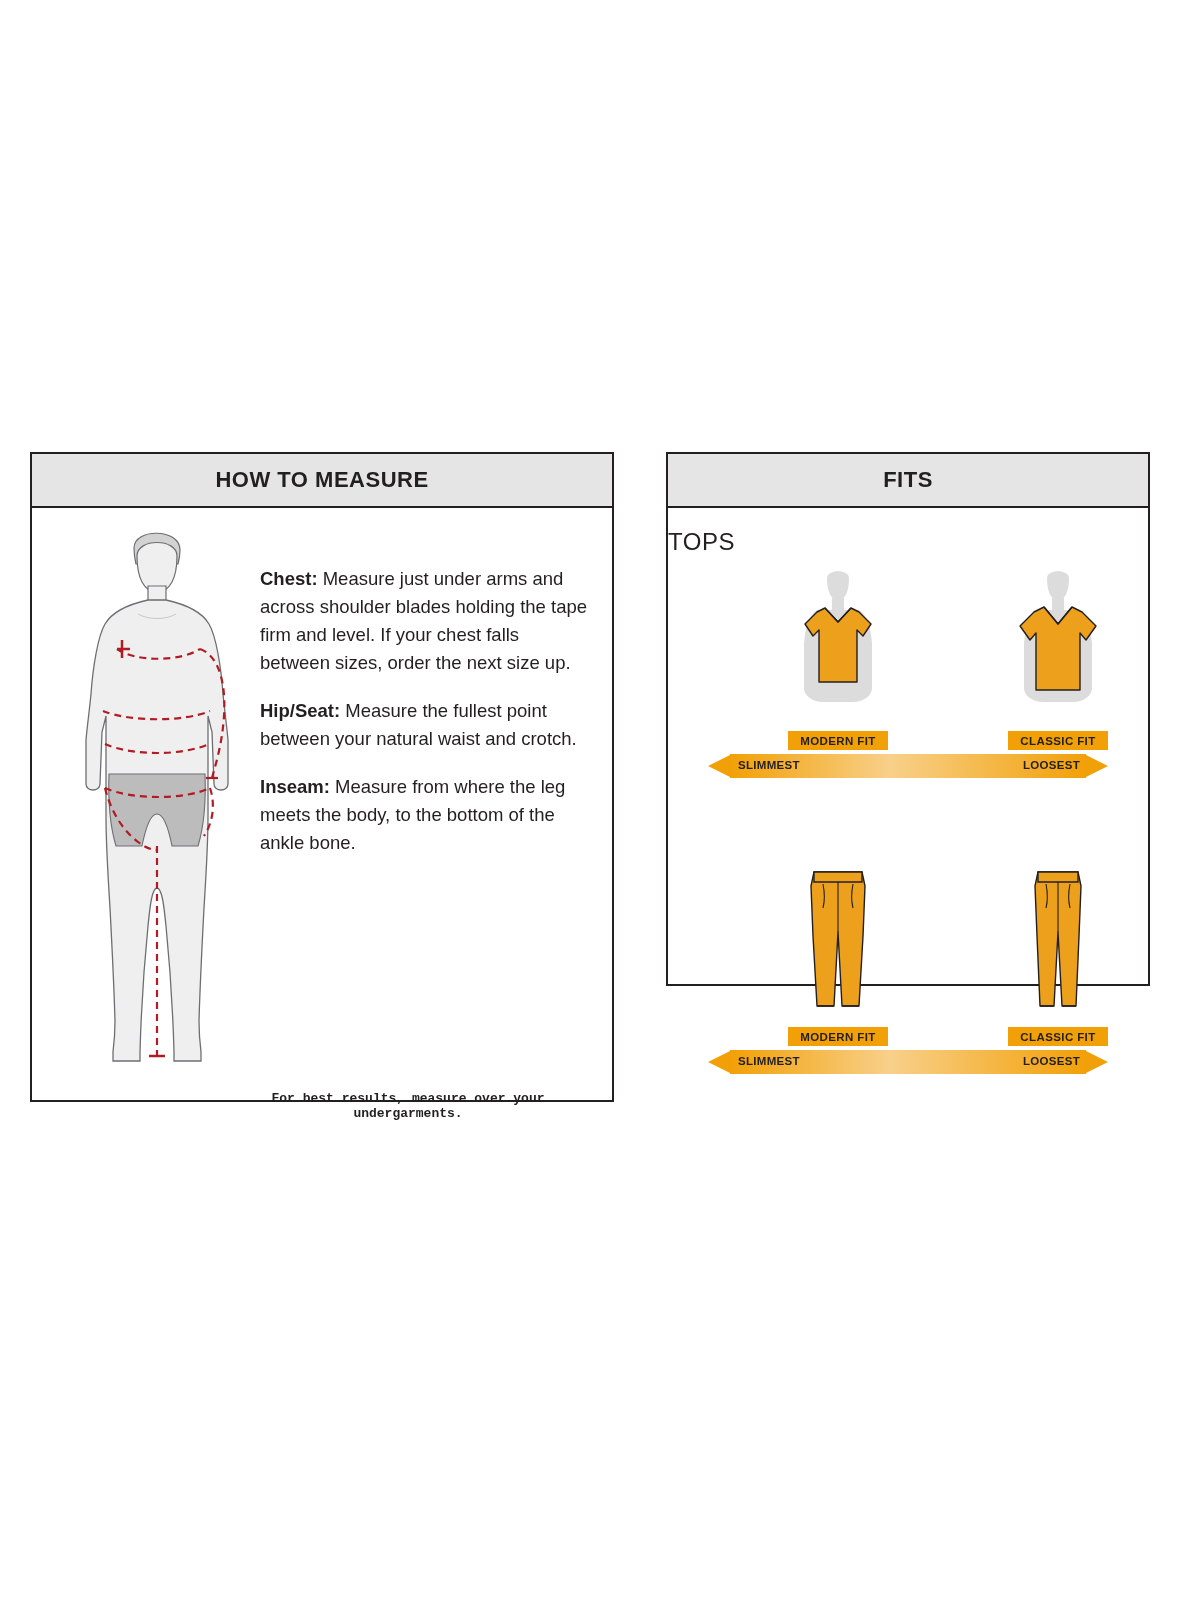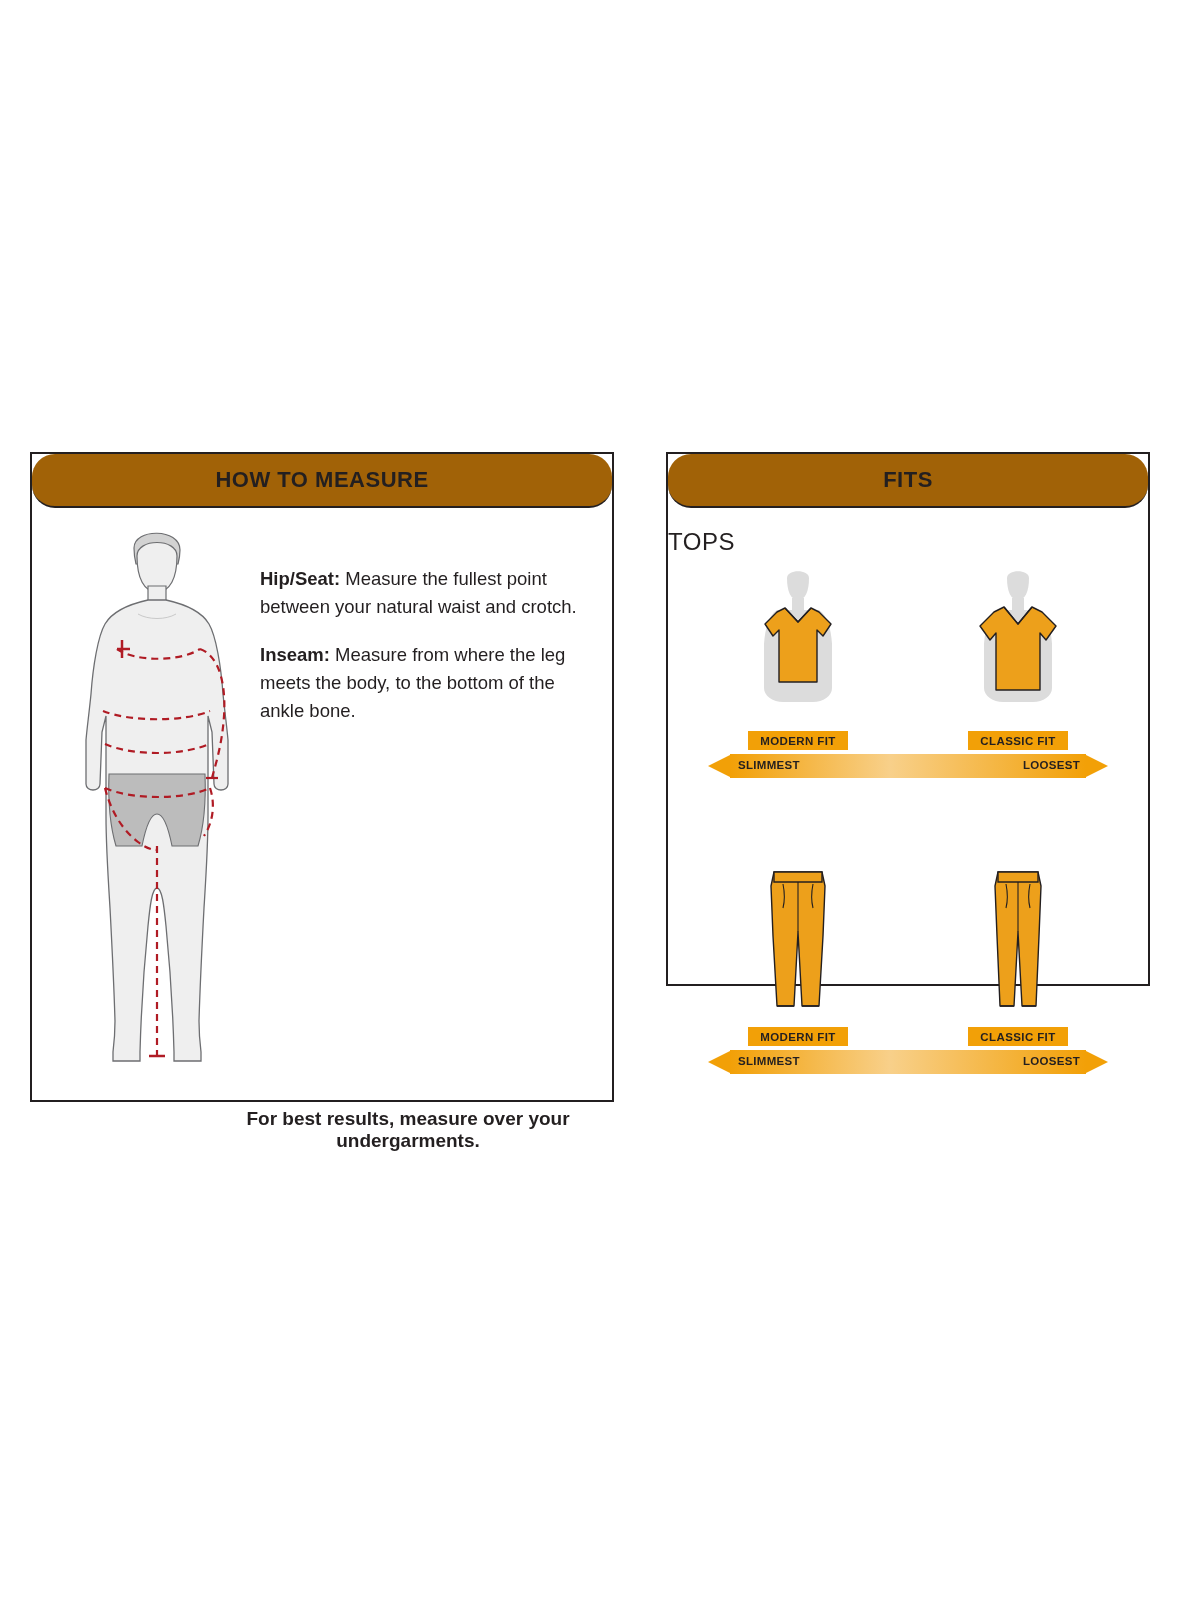--- a/index.html
+++ b/index.html
@@ -30,30 +30,29 @@
     height: 650px;
   }
   #panel-fits {
     left: 666px;
     top: 452px;
     width: 484px;
     height: 534px;
   }
 
   .panel-header {
-    background: #a16207;
+    background: #e5e5e5;
     color: #231f20;
     font-weight: bold;
     font-size: 22px;
     letter-spacing: 0.5px;
     text-align: center;
     line-height: 52px;
     height: 52px;
     border-bottom: 2px solid #231f20;
-    border-radius: 23px;
   }
 
   
   .measure-body {
     position: relative;
     height: calc(100% - 52px);
   }
   #figure-wrap {
     position: absolute;
     left: 28px;
@@ -71,25 +70,26 @@
     font-size: 18.5px;
     line-height: 28px;
     margin-bottom: 20px;
   }
   .measure-item b {
     font-weight: bold;
   }
   #measure-footnote {
     position: absolute;
     left: 186px;
-    top: 600px;
+    top: 583px;
     width: 380px;
-    font-size: 19px;
+    font-size: 13px;
     font-weight: bold;
     text-align: center;
+    font-family: Liberation Mono, monospace;
   }
 
   
   .fits-body {
     position: relative;
     height: calc(100% - 52px);
   }
   .fits-section-title {
     font-size: 24px;
     font-weight: normal;
@@ -97,20 +97,21 @@
   }
   #tops-title { position: absolute; left: 0; top: 20px; width: 100%; }
   #pants-title { position: absolute; left: 0; top: 320px; width: 100%; }
 
   .garment-row {
     position: absolute;
     width: 100%;
     display: flex;
     justify-content: center;
     gap: 70px;
+    padding-left: 40px;
   }
   #tops-row { top: 62px; }
   #pants-row { top: 358px; }
 
   .garment-cell {
     width: 150px;
     text-align: center;
   }
   .garment-art { height: 155px; }
   .fit-label {
@@ -212,20 +213,21 @@
 
         <path d="M150 272 C156 290 152 308 144 320" fill="none" stroke="#b01b24" stroke-width="2.2" stroke-dasharray="7,5"></path>
         <path d="M45 272 C50 292 60 312 78 326 C86 332 92 334 97 334" fill="none" stroke="#b01b24" stroke-width="2.2" stroke-dasharray="7,5"></path>
 
         <path d="M97 330 L97 540" fill="none" stroke="#b01b24" stroke-width="2.2" stroke-dasharray="7,5"></path>
         <path d="M89 540 L105 540" stroke="#b01b24" stroke-width="2.5"></path>
       </svg>
     </div>
 
     <div id="measure-text">
+      <p class="measure-item"><b>Chest:</b><span> Measure just under arms and across shoulder blades holding the tape firm and level. If your chest falls between sizes, order the next size up.</span></p>
       <p class="measure-item"><b>Hip/Seat:</b><span> Measure the fullest point between your natural waist and crotch.</span></p>
       <p class="measure-item"><b>Inseam:</b><span> Measure from where the leg meets the body, to the bottom of the ankle bone.</span></p>
     </div>
 
     <div id="measure-footnote">For best results, measure over your undergarments.</div>
   </div>
 </section>
 
 <section class="panel" id="panel-fits">
   <div class="panel-header">FITS</div>

